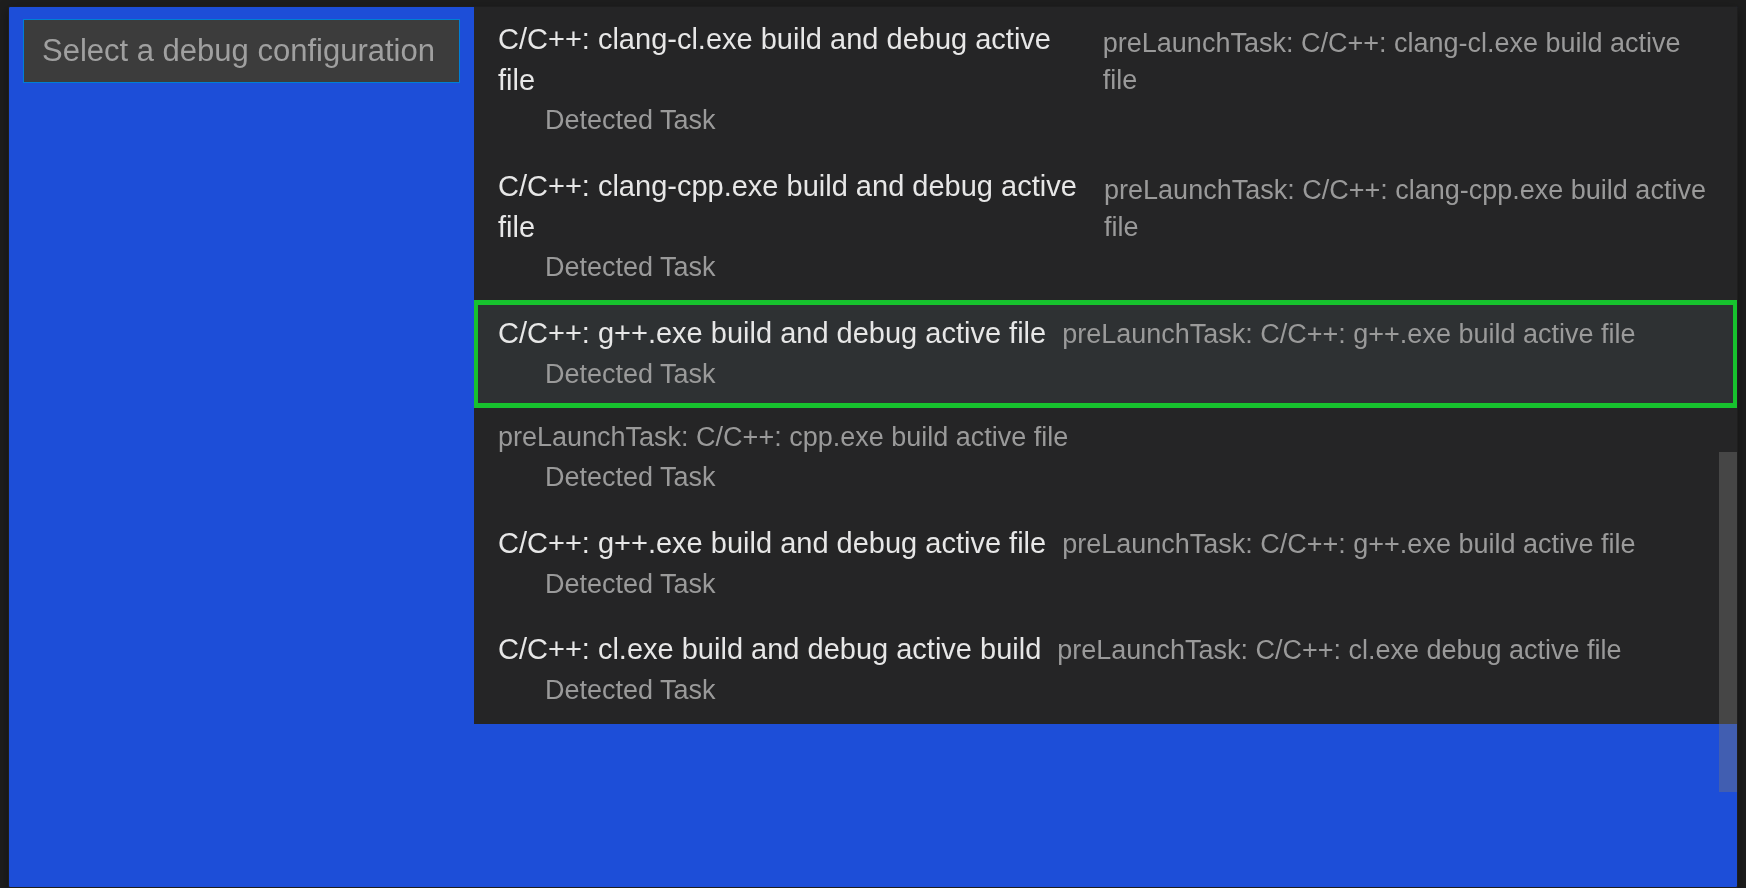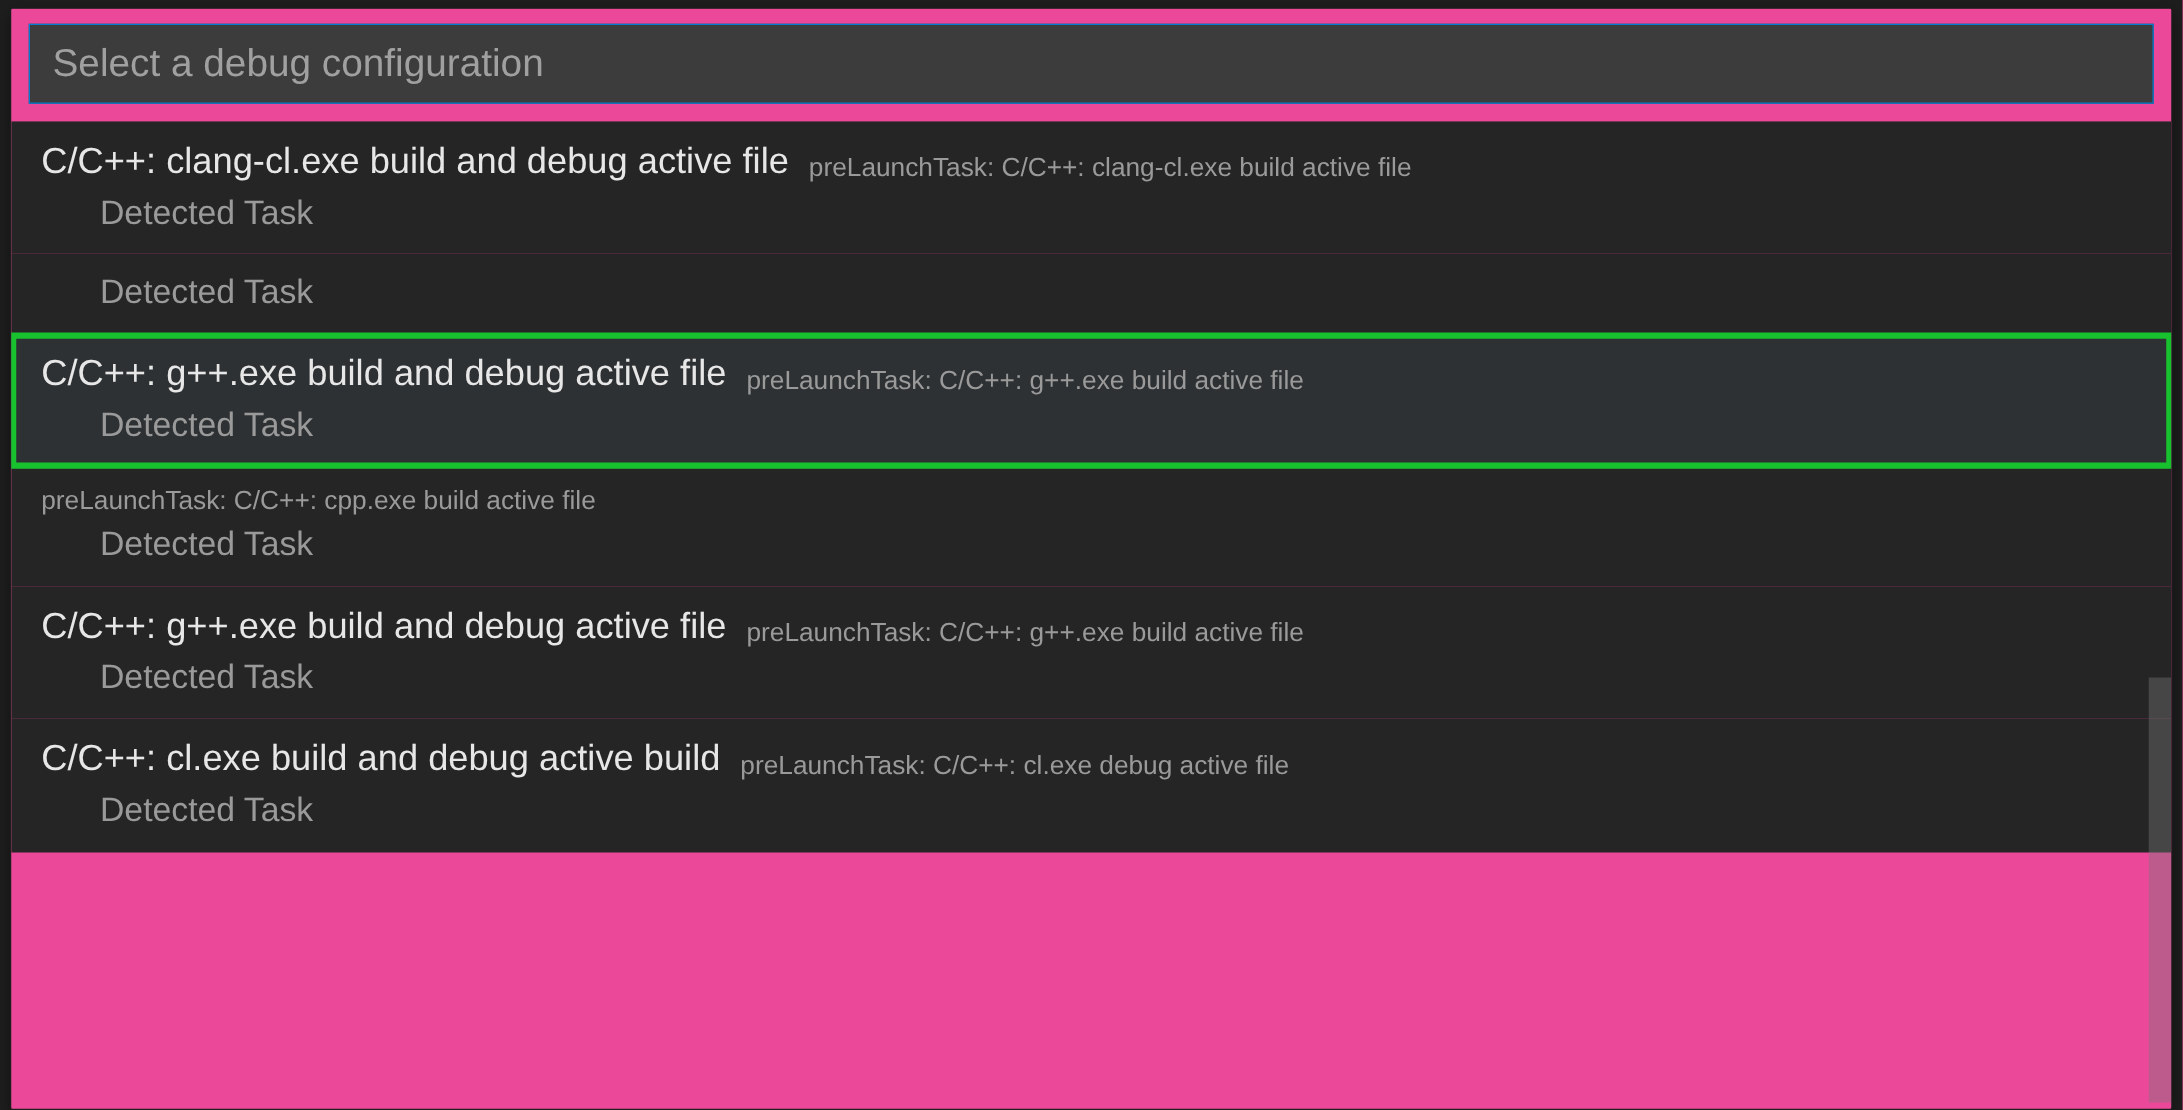--- a/index.html
+++ b/index.html
@@ -9,27 +9,27 @@
     }
     body {
       background-color: #1e1e1e;
       font-family: "Segoe UI", -apple-system, BlinkMacSystemFont, sans-serif;
       width: 1746px;
       height: 888px;
       overflow: hidden;
       padding: 6px 8px 0 8px;
     }
     .quickpick-container {
-      background-color: #ec4899;
+      background-color: #1d4ed8;
       border: 1px solid #1e1e1e;
       border-radius: 2px;
       width: 100%;
       height: 100%;
       display: flex;
-      flex-direction: column;
+      flex-direction: row;
       box-shadow: 0 4px 12px rgba(0,0,0,0.4);
       position: relative;
     }
     .search-wrapper {
       padding: 12px 14px 14px 14px;
     }
     .search-input {
       width: 100%;
       background-color: #3c3c3c;
       border: 1px solid #007fd4;
@@ -69,21 +69,21 @@
       margin-bottom: 2px;
     }
     .item-title {
       color: #e7e7e7;
       font-size: 29px;
       line-height: 1.4;
       font-weight: 400;
     }
     .item-description {
       color: #9a9a9a;
-      font-size: 21px;
+      font-size: 27px;
       line-height: 1.4;
       font-weight: 400;
     }
     .item-detail {
       color: #9a9a9a;
       font-size: 27px;
       line-height: 1.4;
       font-weight: 400;
       margin-left: 47px;
     }
@@ -113,20 +113,24 @@
 
     <div class="list-item">
       <div class="item-primary-row">
         <span class="item-title">C/C++: clang-cl.exe build and debug active file</span>
         <span class="item-description">preLaunchTask: C/C++: clang-cl.exe build active file</span>
       </div>
       <div class="item-detail">Detected Task</div>
     </div>
 
     <div class="list-item">
+      <div class="item-primary-row">
+        <span class="item-title">C/C++: clang-cpp.exe build and debug active file</span>
+        <span class="item-description">preLaunchTask: C/C++: clang-cpp.exe build active file</span>
+      </div>
       <div class="item-detail">Detected Task</div>
     </div>
 
     <div class="list-item highlighted">
       <div class="item-primary-row">
         <span class="item-title">C/C++: g++.exe build and debug active file</span>
         <span class="item-description">preLaunchTask: C/C++: g++.exe build active file</span>
       </div>
       <div class="item-detail">Detected Task</div>
     </div>

